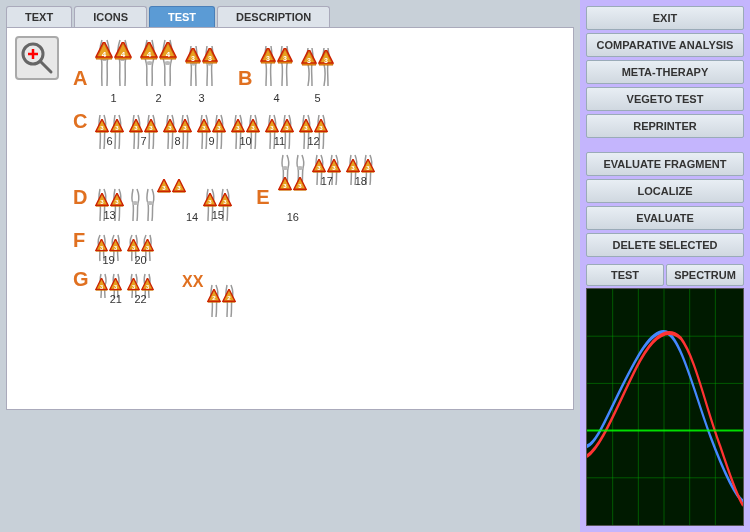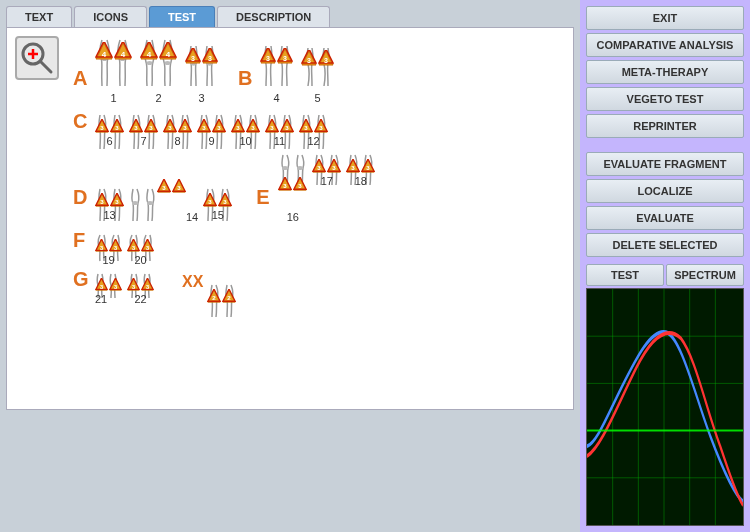--- a/index.html
+++ b/index.html
@@ -730,21 +730,21 @@
                     <text x="8" y="13" text-anchor="middle" font-size="7" font-weight="bold" fill="white">3</text>
                   </svg>
                 </div>
                 <span style="font-size: 11px; color: rgb(51, 51, 51); margin-top: -22px;">20</span>
               </div>
             </div>
         </div>
         <div style="display:flex;align-items:flex-end;">
           <span style="font-size:20px;font-weight:bold;color:#e07020;width:22px;padding-bottom:14px;">G</span>
           <div style="display:flex;gap:5px;" id="row-g-items">
-              <div style="display: flex; flex-direction: column; align-items: flex-start;">
+              <div style="display: flex; flex-direction: column; align-items: flex-end;">
                 <div style="display: flex; gap: 2px; align-items: flex-end;">
                   <svg width="11" height="28" viewBox="0 0 11 28">
                     <path d="M3,2 C2,6 2,10 3,13 C4,17 3,21 3,26" fill="none" stroke="#999" stroke-width="1.5"></path>
                     <path d="M7,2 C8,6 9,10 7,13 C6,17 7,21 7,26" fill="none" stroke="#999" stroke-width="1.5"></path>
                     <ellipse cx="5" cy="13" rx="2" ry="2" fill="#bbb"></ellipse>
                   </svg>
                   <svg width="11" height="28" viewBox="0 0 11 28">
                     <path d="M3,2 C2,6 2,10 3,13 C4,17 3,21 3,26" fill="none" stroke="#999" stroke-width="1.5"></path>
                     <path d="M7,2 C8,6 9,10 7,13 C6,17 7,21 7,26" fill="none" stroke="#999" stroke-width="1.5"></path>
                     <ellipse cx="5" cy="13" rx="2" ry="2" fill="#bbb"></ellipse>

